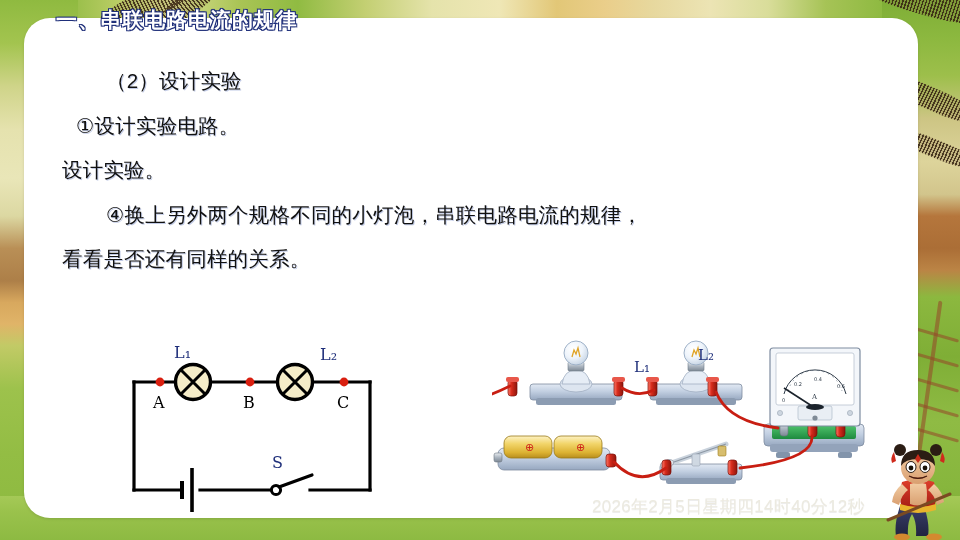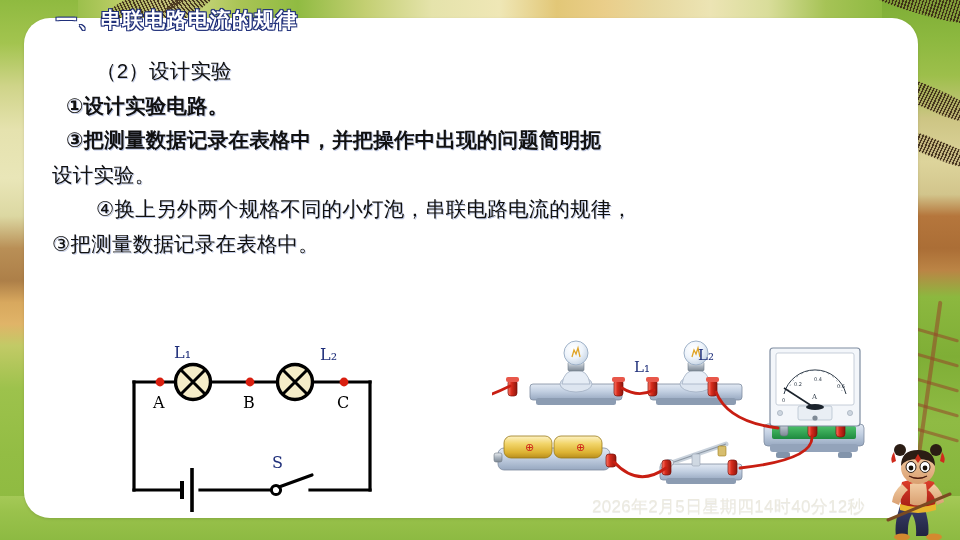--- a/index.html
+++ b/index.html
@@ -125,24 +125,24 @@
 
   
   #body-text {
     position: absolute; left: 48px; top: 52px;
     width: 840px;
     font-size: 20.5px;
     line-height: 30.5px;
     color: #111;
     letter-spacing: .2px;
   }
-  #body-text p { margin: 4px; white-space: pre-wrap;
+  #body-text p { margin: 14px; white-space: pre-wrap;
     text-shadow: 1px 1px 0 rgba(120,140,200,.45); }
   .ind-lg { text-indent: 44px; }
-  .ind-sm { text-indent: 14px; font-weight: bold; }
+  .ind-sm { text-indent: 14px; }
 
   
   #schematic { position: absolute; left: 120px; top: 340px; width: 270px; height: 172px; }
 
   
   #photo { position: absolute; left: 492px; top: 336px; width: 380px; height: 180px; }
 
   
   #timestamp {
     position: absolute; left: 592px; top: 495px;
@@ -180,24 +180,23 @@
   <div class="rail r5"></div>
   <div class="rv"></div>
 
   <div id="card"></div>
 
   <div id="title">一、串联电路电流的规律</div>
 
   <div id="body-text">
     <p class="ind-lg">（2）设计实验</p>
     <p class="ind-sm">①设计实验电路。</p>
-    <p class="ind-sm">③把测量数据记录在表格中，并把操作中出现的问题简明扼</p>
     <p>设计实验。</p>
     <p class="ind-lg">④换上另外两个规格不同的小灯泡，串联电路电流的规律，</p>
-    <p>③把测量数据记录在表格中。</p>
+    <p>看看是否还有同样的关系。</p>
   </div>
 
   <svg id="schematic" viewBox="0 0 270 172">
     <g fill="none" stroke="#000" stroke-width="3.2" stroke-linecap="square">
 
       <path d="M14 42 L56 42"></path>
 
       <path d="M90 42 L158 42"></path>
 
       <path d="M192 42 L250 42"></path>

